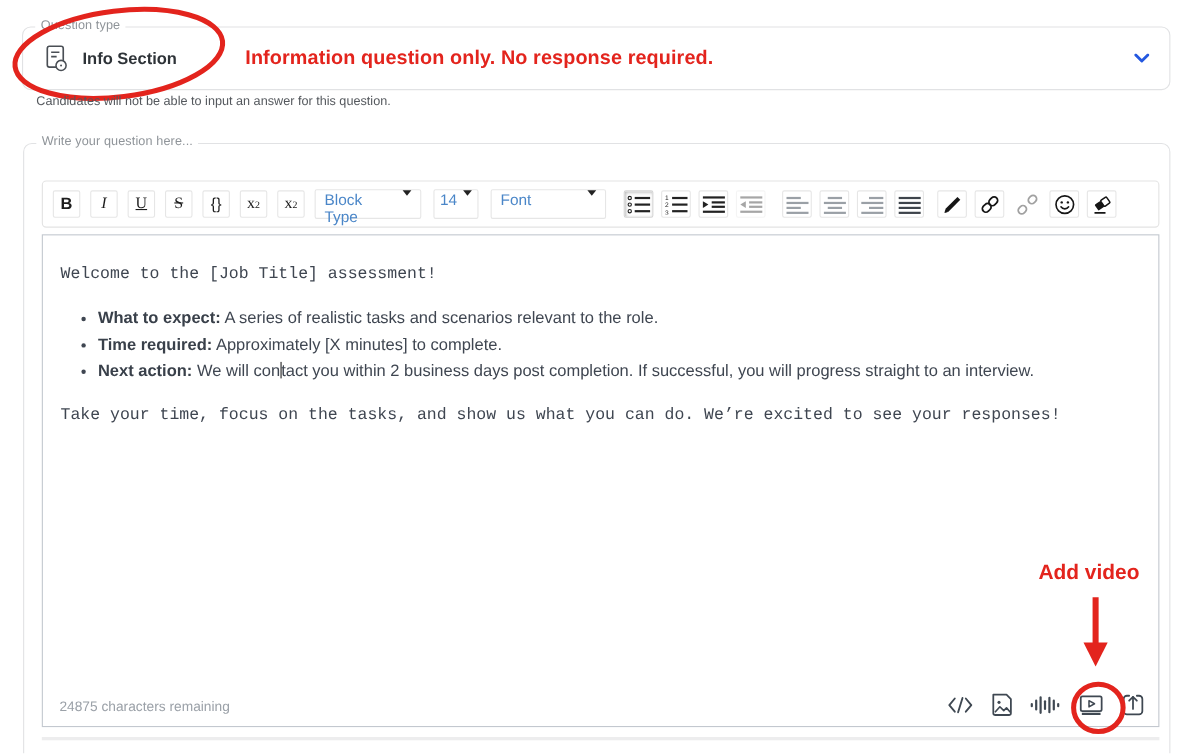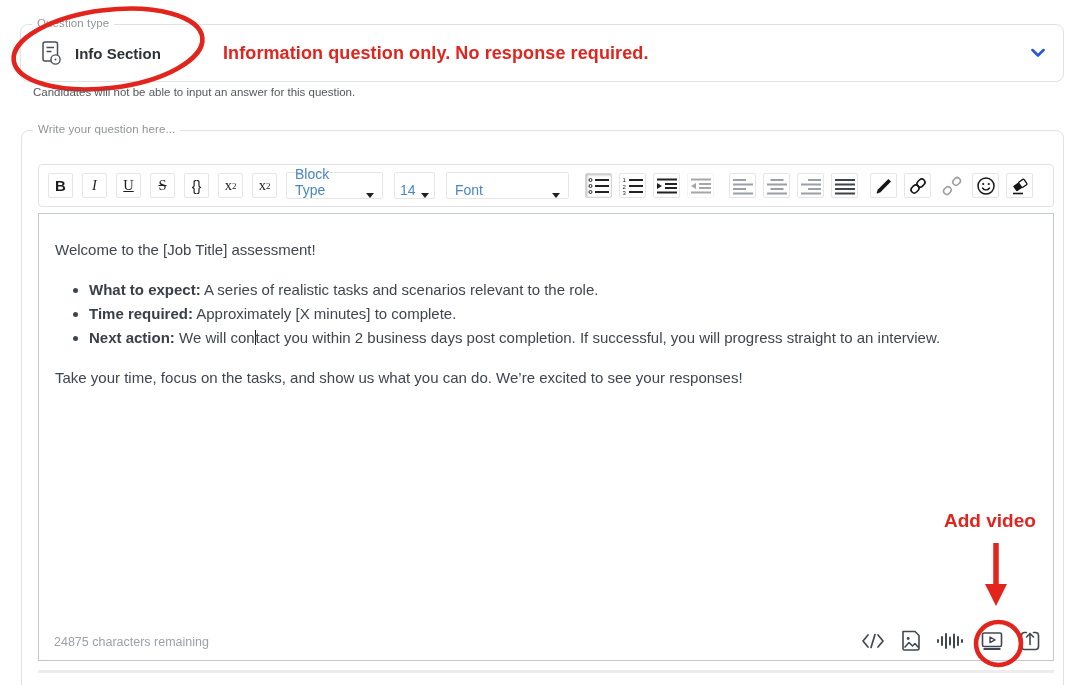--- a/index.html
+++ b/index.html
@@ -41,39 +41,39 @@
   }
   .tb-btn.serif { font-family:"Liberation Serif", serif; }
   .tb-bold { font-weight:700; font-size:15px; }
   .tb-italic { font-style:italic; }
   .tb-underline { text-decoration:underline; }
   .tb-strike { text-decoration:line-through; }
   .tb-btn sup { font-size:9px; line-height:0; }
   .tb-btn sub { font-size:9px; line-height:0; }
   .tb-drop {
     height:27px; border:1px solid #e6e6e6; border-radius:2px; background:#fff;
-    display:flex; align-items:flex-end; justify-content:space-between;
+    display:flex; align-items:flex-start; justify-content:space-between;
     padding:0 8px; font-size:14px; color:#4a86c8; cursor:pointer; flex:0 0 auto;
   }
   .tb-caret { width:0; height:0; border-left:4.5px solid transparent; border-right:4.5px solid transparent; border-top:5px solid #222; margin-left:6px; }
   .tb-ico {
     width:27px; height:25px; border:1px solid #e6e6e6; border-radius:2px; background:#fff;
     display:flex; align-items:center; justify-content:center; margin-right:7px; cursor:pointer; flex:0 0 auto;
   }
   .tb-ico.active { box-shadow:inset 1px 1px 3px rgba(0,0,0,.28); border-color:#d5d5d5; }
   .tb-ico.disabled { opacity:.4; cursor:default; }
   .gap8 { margin-left:8px; } .gap14 { margin-left:5px; }
 
   
   .content-box {
     position:absolute; left:16px; top:82px; width:1016px; height:448px;
     border:1px solid #c3c8cf; background:#fff;
   }
   .doc { padding:26px 16px 0 16px; font-size:15px; line-height:20px; color:#3f4651; cursor:text; }
-  .doc p { margin:0 0 20px 0; }
+  .doc p { margin:0 0 20px 0;font-family:Liberation Mono, monospace; }
   .doc ul { margin:0 0 20px 0; padding-left:30px; }
   .doc li { margin:4px; }
   .doc b { font-weight:700; color:#39404a; }
   .caret { display:inline-block; width:1px; height:15px; background:#222; vertical-align:-2px; }
   .char-count { position:absolute; left:15px; bottom:11px; font-size:12.5px; color:#9ba1a8;text-align:center; }
   .footer-icons { position:absolute; right:11px; bottom:7px; display:flex; align-items:center; gap:13px; }
   .f-ico { display:flex; align-items:center; justify-content:center; cursor:pointer; }
   .resize-strip { position:absolute; left:16px; top:539px; width:1016px; height:3px; background:#ededee; }
 
   
@@ -135,21 +135,21 @@
         </span>
 
       <span class="tb-drop" style="width:97px; margin-right:11px;">
         <span>Block Type</span>
         <span class="tb-caret"></span>
       </span>
       <span class="tb-drop" style="width:41px; margin-right:11px; padding:0 5px;">
         <span>14</span>
         <span class="tb-caret" style="margin-left:2px;"></span>
       </span>
-      <span class="tb-drop" style="width:123px; margin-right:16px;">
+      <span class="tb-drop" style="width:105px; margin-right:16px;">
         <span>Font</span>
         <span class="tb-caret"></span>
       </span>
 
       <span class="tb-ico active">
         <svg width="22" height="18" viewBox="0 0 22 18">
           <circle cx="2.5" cy="3" r="1.5" fill="none" stroke="#222" stroke-width="1"></circle>
             <rect x="7" y="2" width="14" height="2" fill="#222"></rect>
           <circle cx="2.5" cy="9" r="1.5" fill="none" stroke="#222" stroke-width="1"></circle>
             <rect x="7" y="8" width="14" height="2" fill="#222"></rect>

